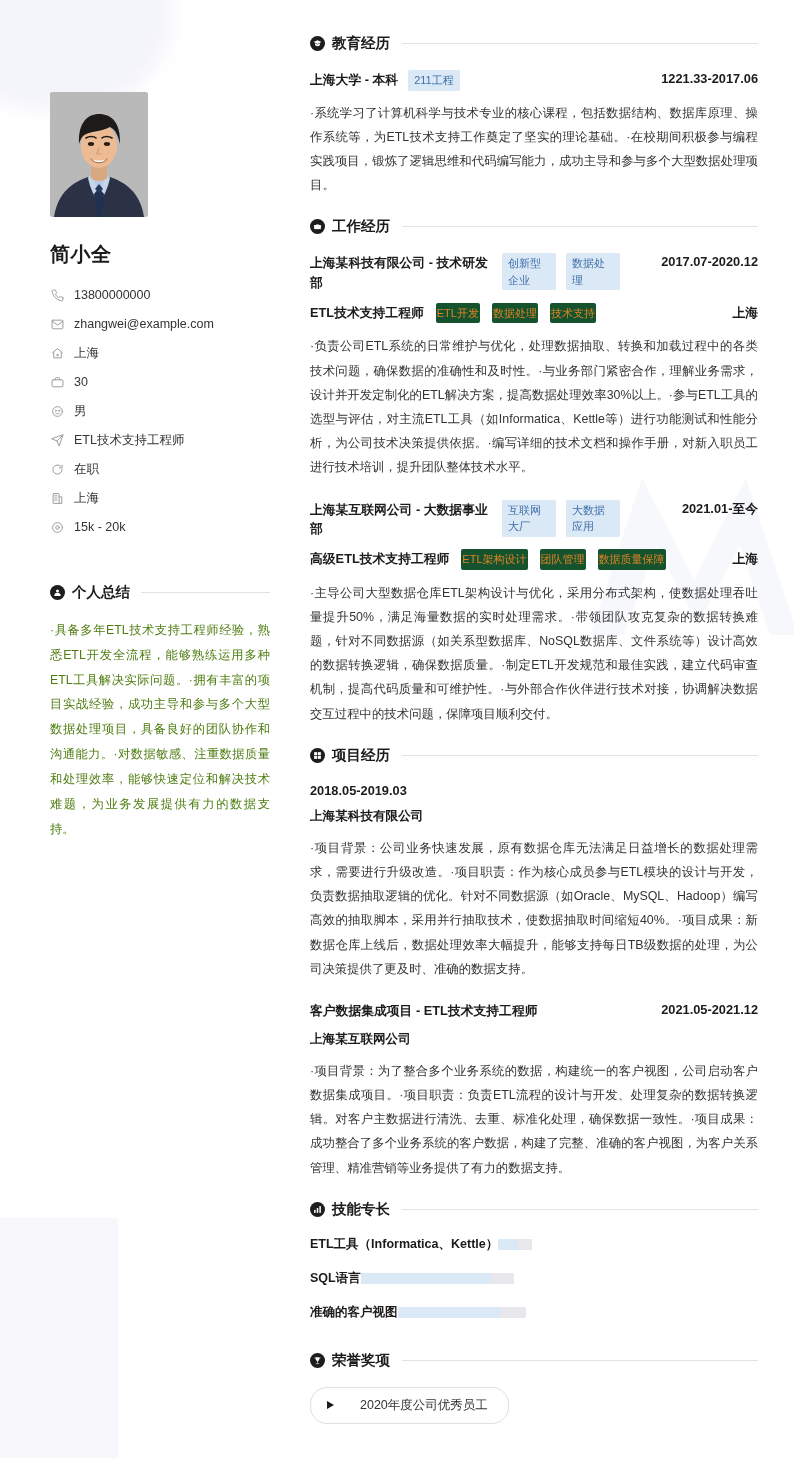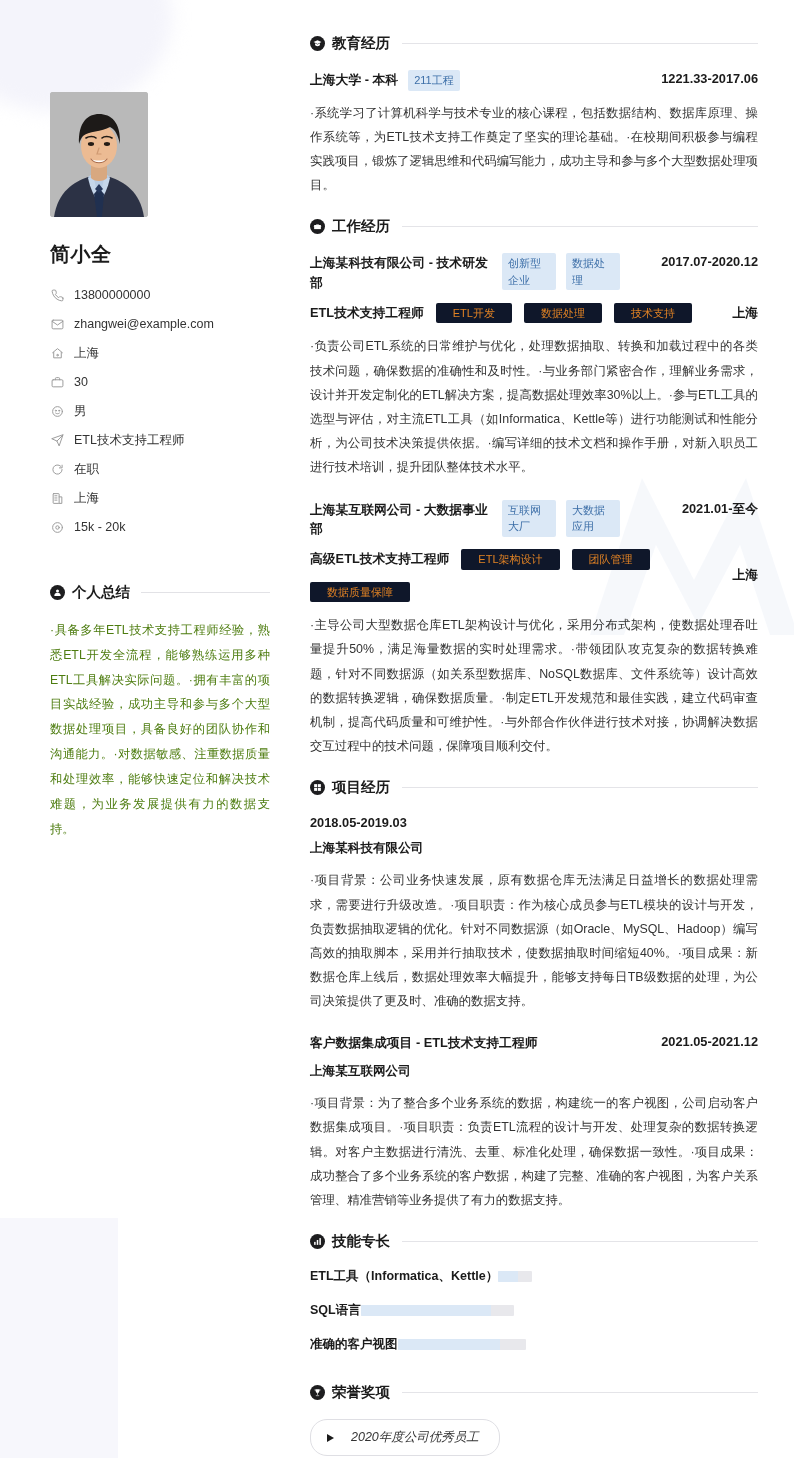--- a/index.html
+++ b/index.html
@@ -194,25 +194,25 @@
   .tag {
     font-size: 11px;
     line-height: 1.5;
     padding: 2px 6px;
     border-radius: 2px;
     max-width: 54px;
     word-break: break-all;
   }
   .tag-blue { background: #dbe8f6; color: #3d6fa8; }
   .tag-orange {
-    background: #0f172a;
+    background: #14532d;
     color: #e08224;
     max-width: none;
     white-space: nowrap;
-    padding: 2px 17px;
+    padding: 2px 1px;
   }
 
   .role-row {
     display: flex;
     align-items: center;
     justify-content: space-between;
     gap: 10px;
     margin-bottom: 11px;
   }
   .role-left {
@@ -278,28 +278,27 @@
   .skill-bar > i {
     display: block;
     height: 100%;
     background: #dbe8f6;
   }
 
   
   .award-pill {
     display: inline-flex;
     align-items: center;
-    gap: 17px;
+    gap: 26px;
     border: 1px solid #dfdfe4;
     border-radius: 17px;
     padding: 9px 20px 9px 16px;
     font-size: 12.5px;
     color: #333;
     background: #fff;
-    font-style: italic;
   }
   .tri {
     width: 0; height: 0;
     border-left: 7px solid #1b1b1b;
     border-top: 4.5px solid transparent;
     border-bottom: 4.5px solid transparent;
     flex: 0 0 auto;
   }
 </style>
 </head>

